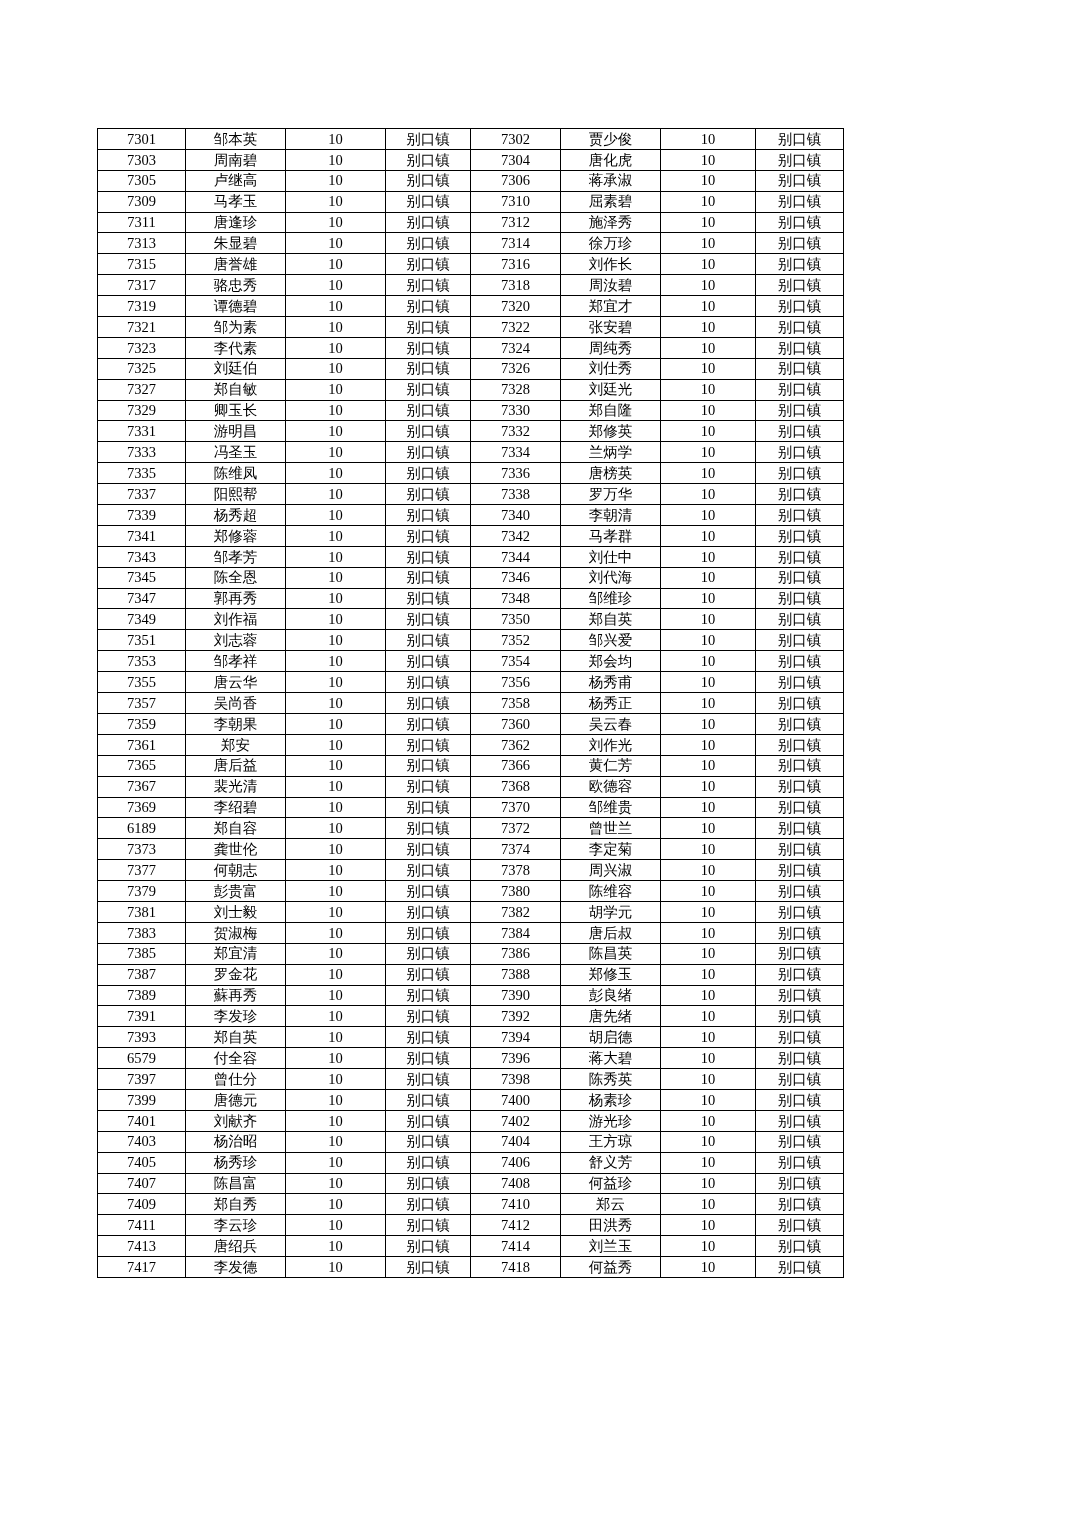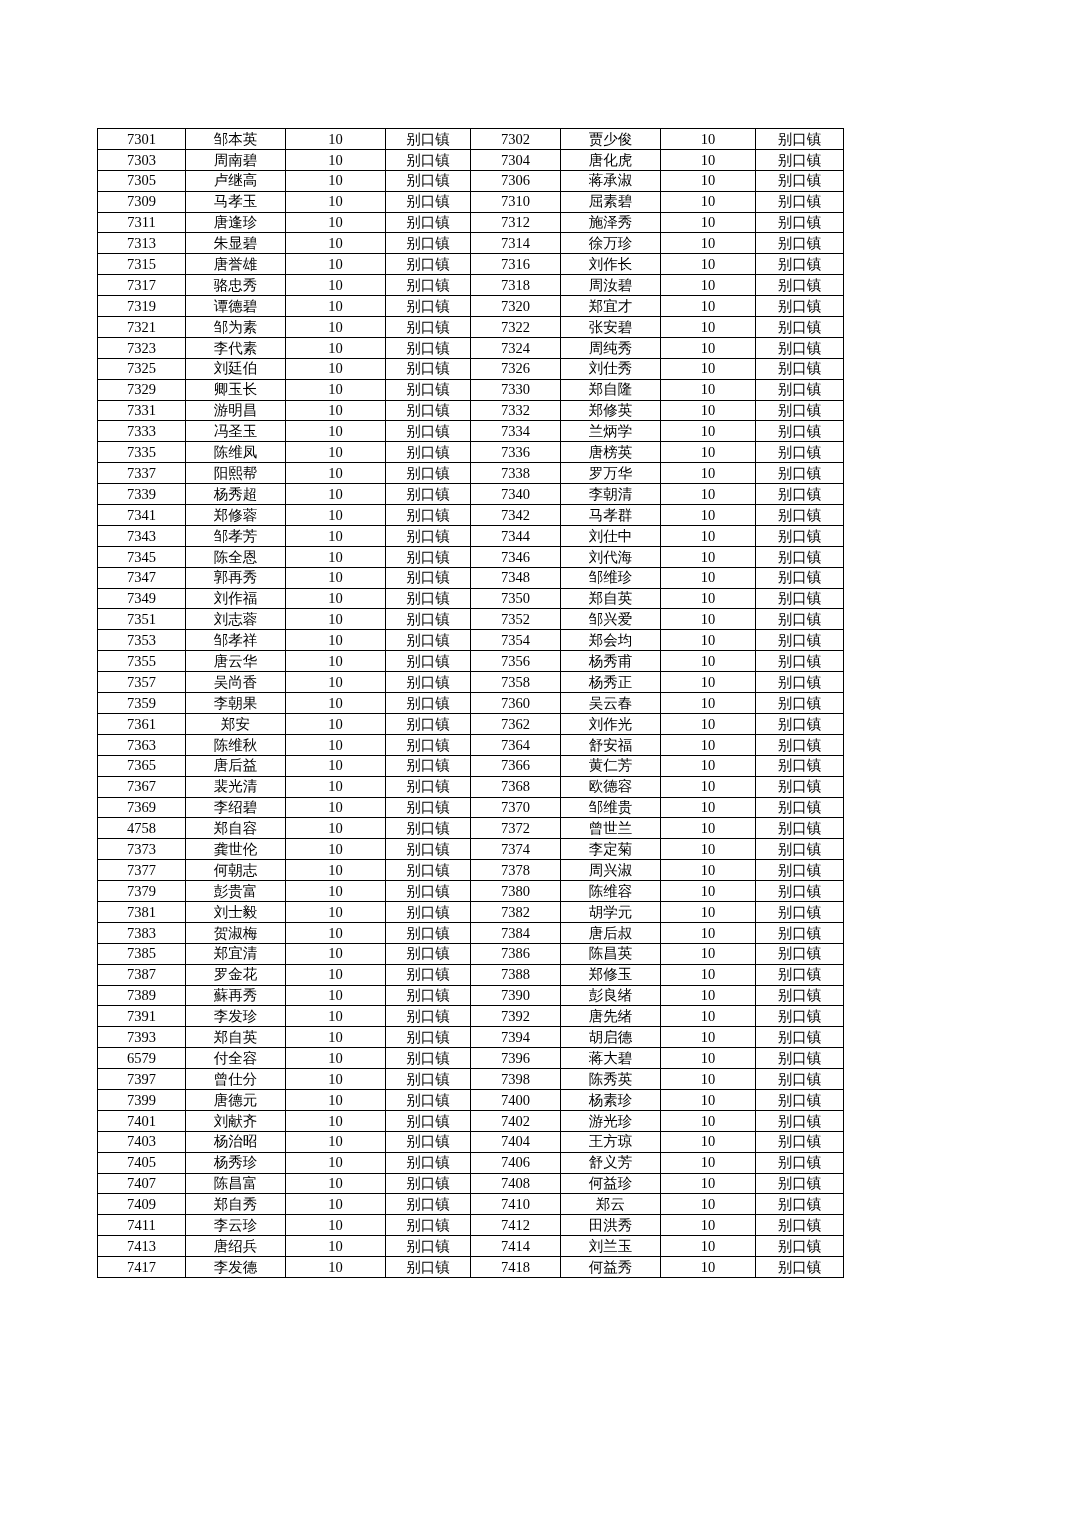--- a/index.html
+++ b/index.html
@@ -165,20 +165,30 @@
           <td>7325</td>
           <td>刘廷伯</td>
           <td>10</td>
           <td>别口镇</td>
           <td>7326</td>
           <td>刘仕秀</td>
           <td>10</td>
           <td>别口镇</td>
         </tr>
         <tr>
+          <td>7327</td>
+          <td>郑自敏</td>
+          <td>10</td>
+          <td>别口镇</td>
+          <td>7328</td>
+          <td>刘廷光</td>
+          <td>10</td>
+          <td>别口镇</td>
+        </tr>
+        <tr>
           <td>7329</td>
           <td>卿玉长</td>
           <td>10</td>
           <td>别口镇</td>
           <td>7330</td>
           <td>郑自隆</td>
           <td>10</td>
           <td>别口镇</td>
         </tr>
         <tr>
@@ -335,30 +345,20 @@
           <td>7361</td>
           <td>郑安</td>
           <td>10</td>
           <td>别口镇</td>
           <td>7362</td>
           <td>刘作光</td>
           <td>10</td>
           <td>别口镇</td>
         </tr>
         <tr>
-          <td>7363</td>
-          <td>陈维秋</td>
-          <td>10</td>
-          <td>别口镇</td>
-          <td>7364</td>
-          <td>舒安福</td>
-          <td>10</td>
-          <td>别口镇</td>
-        </tr>
-        <tr>
           <td>7365</td>
           <td>唐后益</td>
           <td>10</td>
           <td>别口镇</td>
           <td>7366</td>
           <td>黄仁芳</td>
           <td>10</td>
           <td>别口镇</td>
         </tr>
         <tr>
@@ -375,21 +375,21 @@
           <td>7369</td>
           <td>李绍碧</td>
           <td>10</td>
           <td>别口镇</td>
           <td>7370</td>
           <td>邹维贵</td>
           <td>10</td>
           <td>别口镇</td>
         </tr>
         <tr>
-          <td>4758</td>
+          <td>6189</td>
           <td>郑自容</td>
           <td>10</td>
           <td>别口镇</td>
           <td>7372</td>
           <td>曾世兰</td>
           <td>10</td>
           <td>别口镇</td>
         </tr>
         <tr>
           <td>7373</td>

